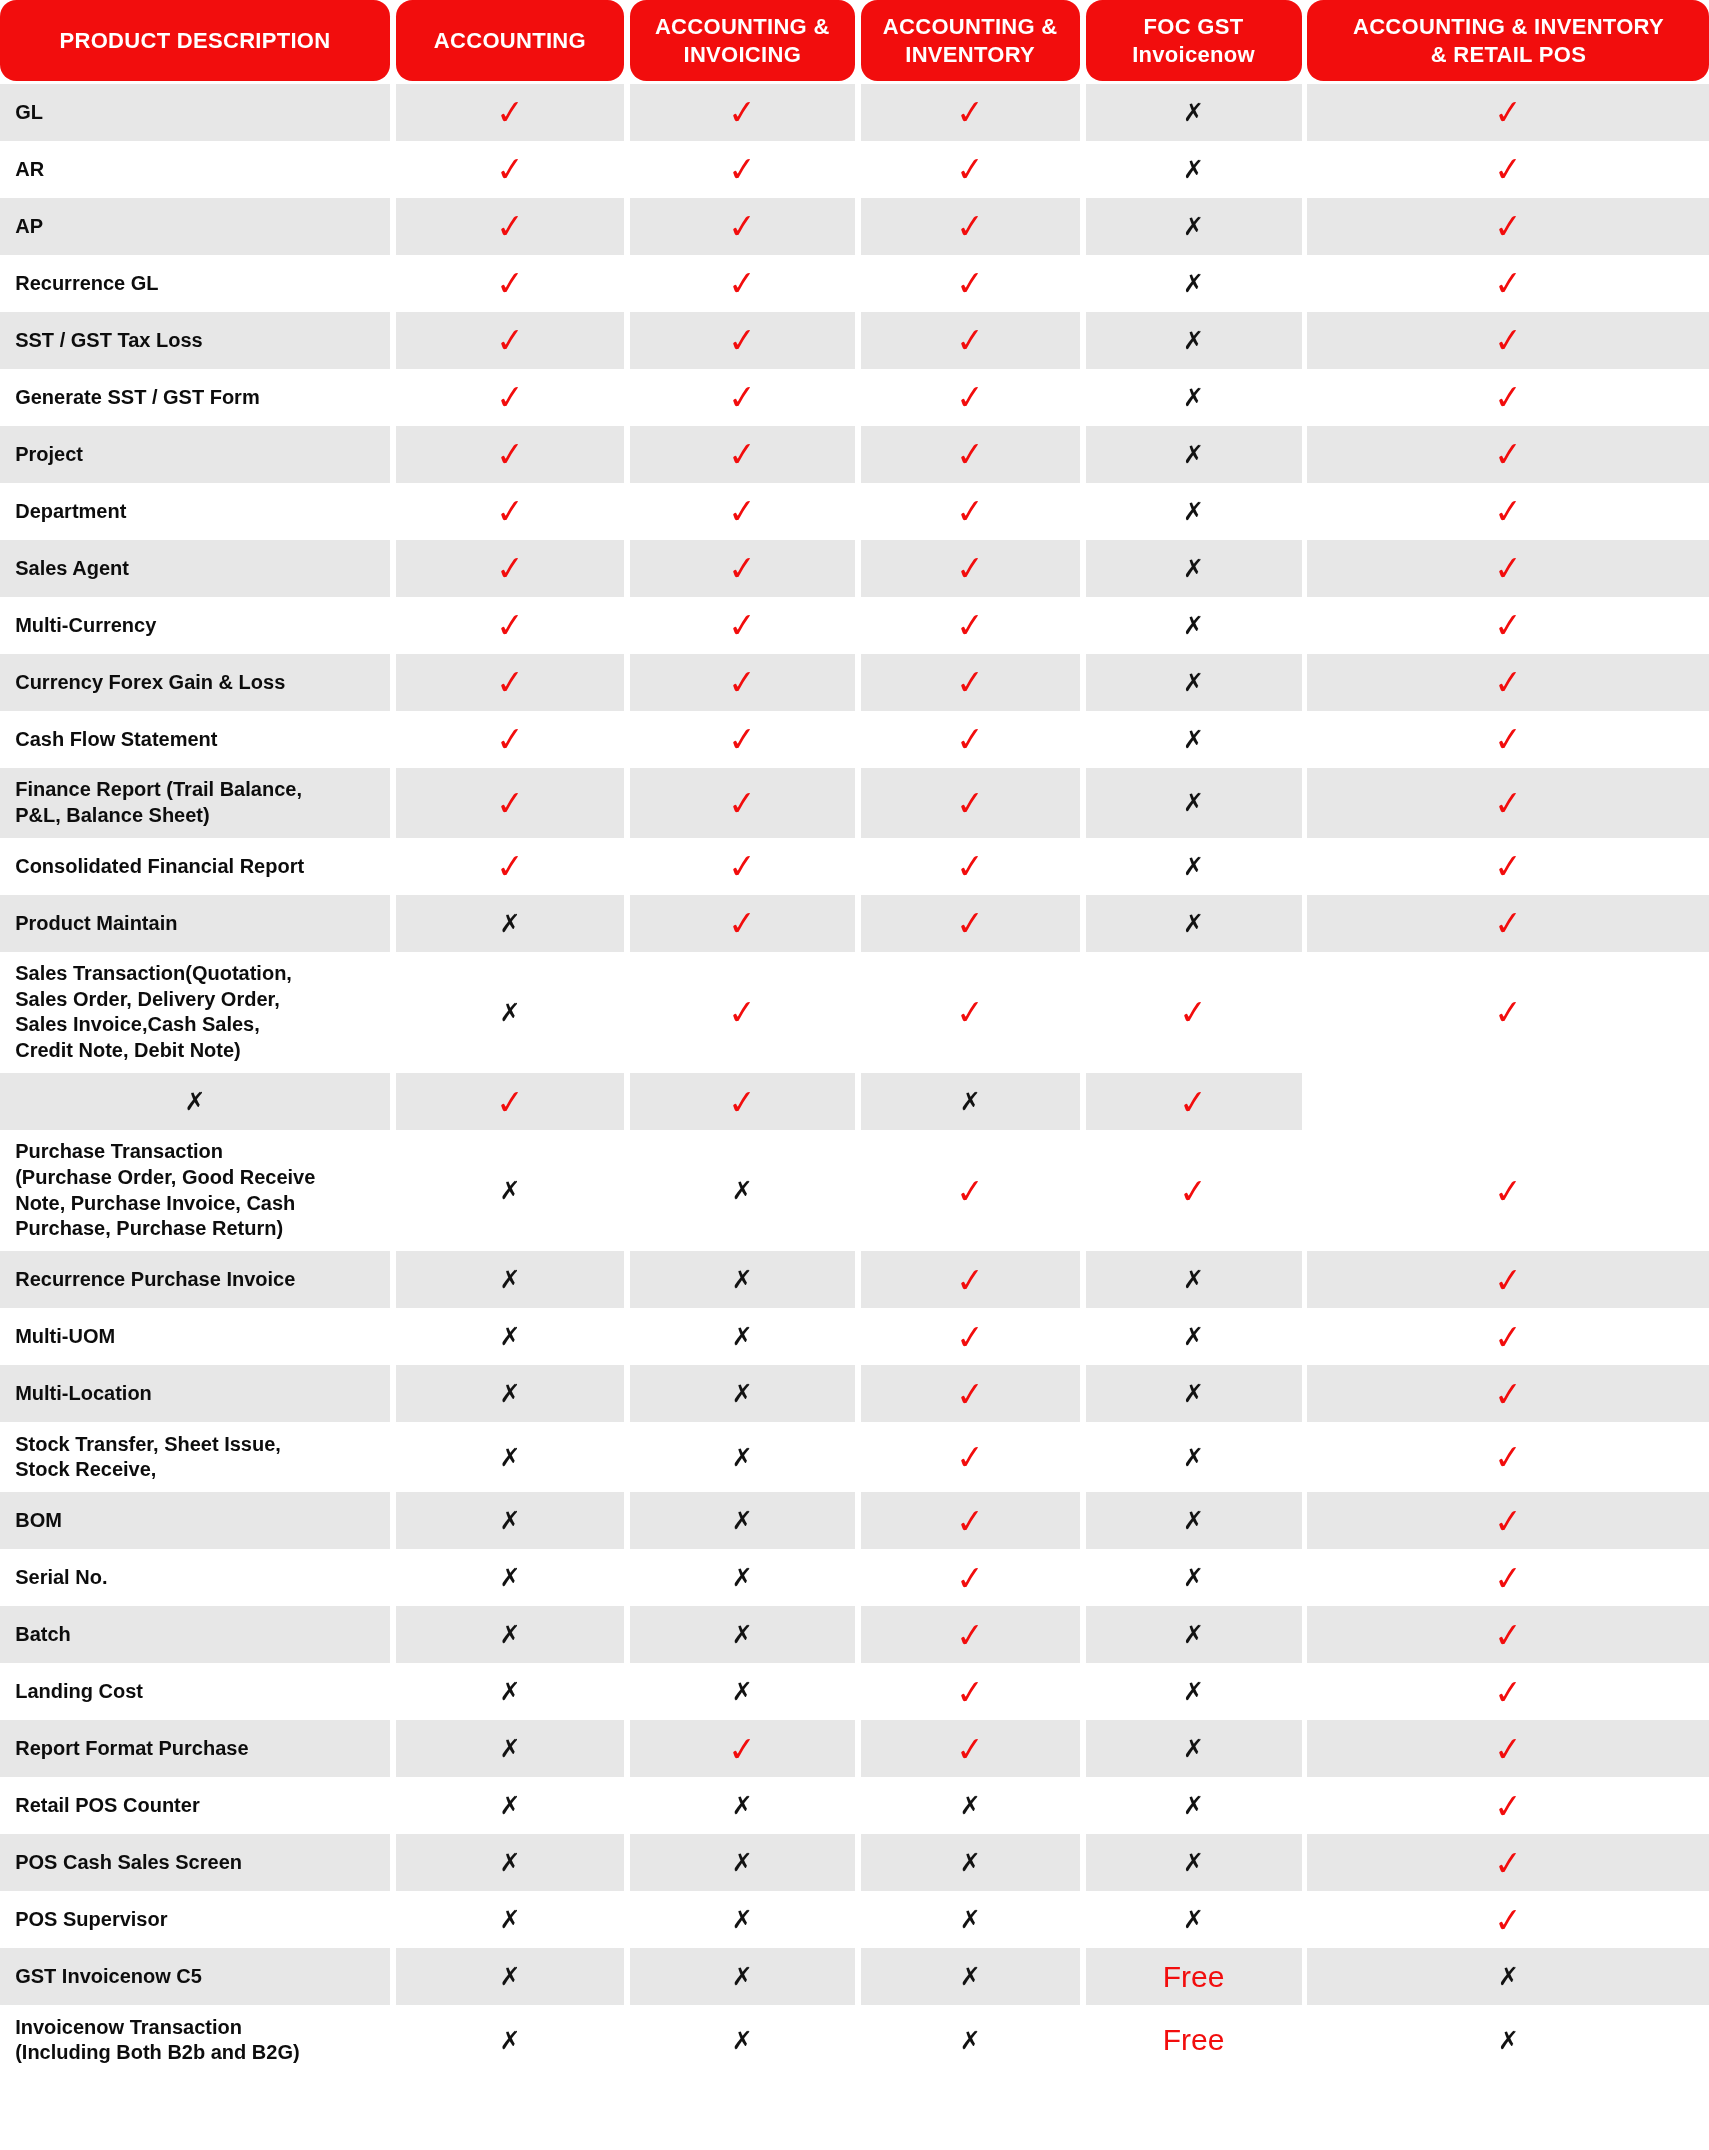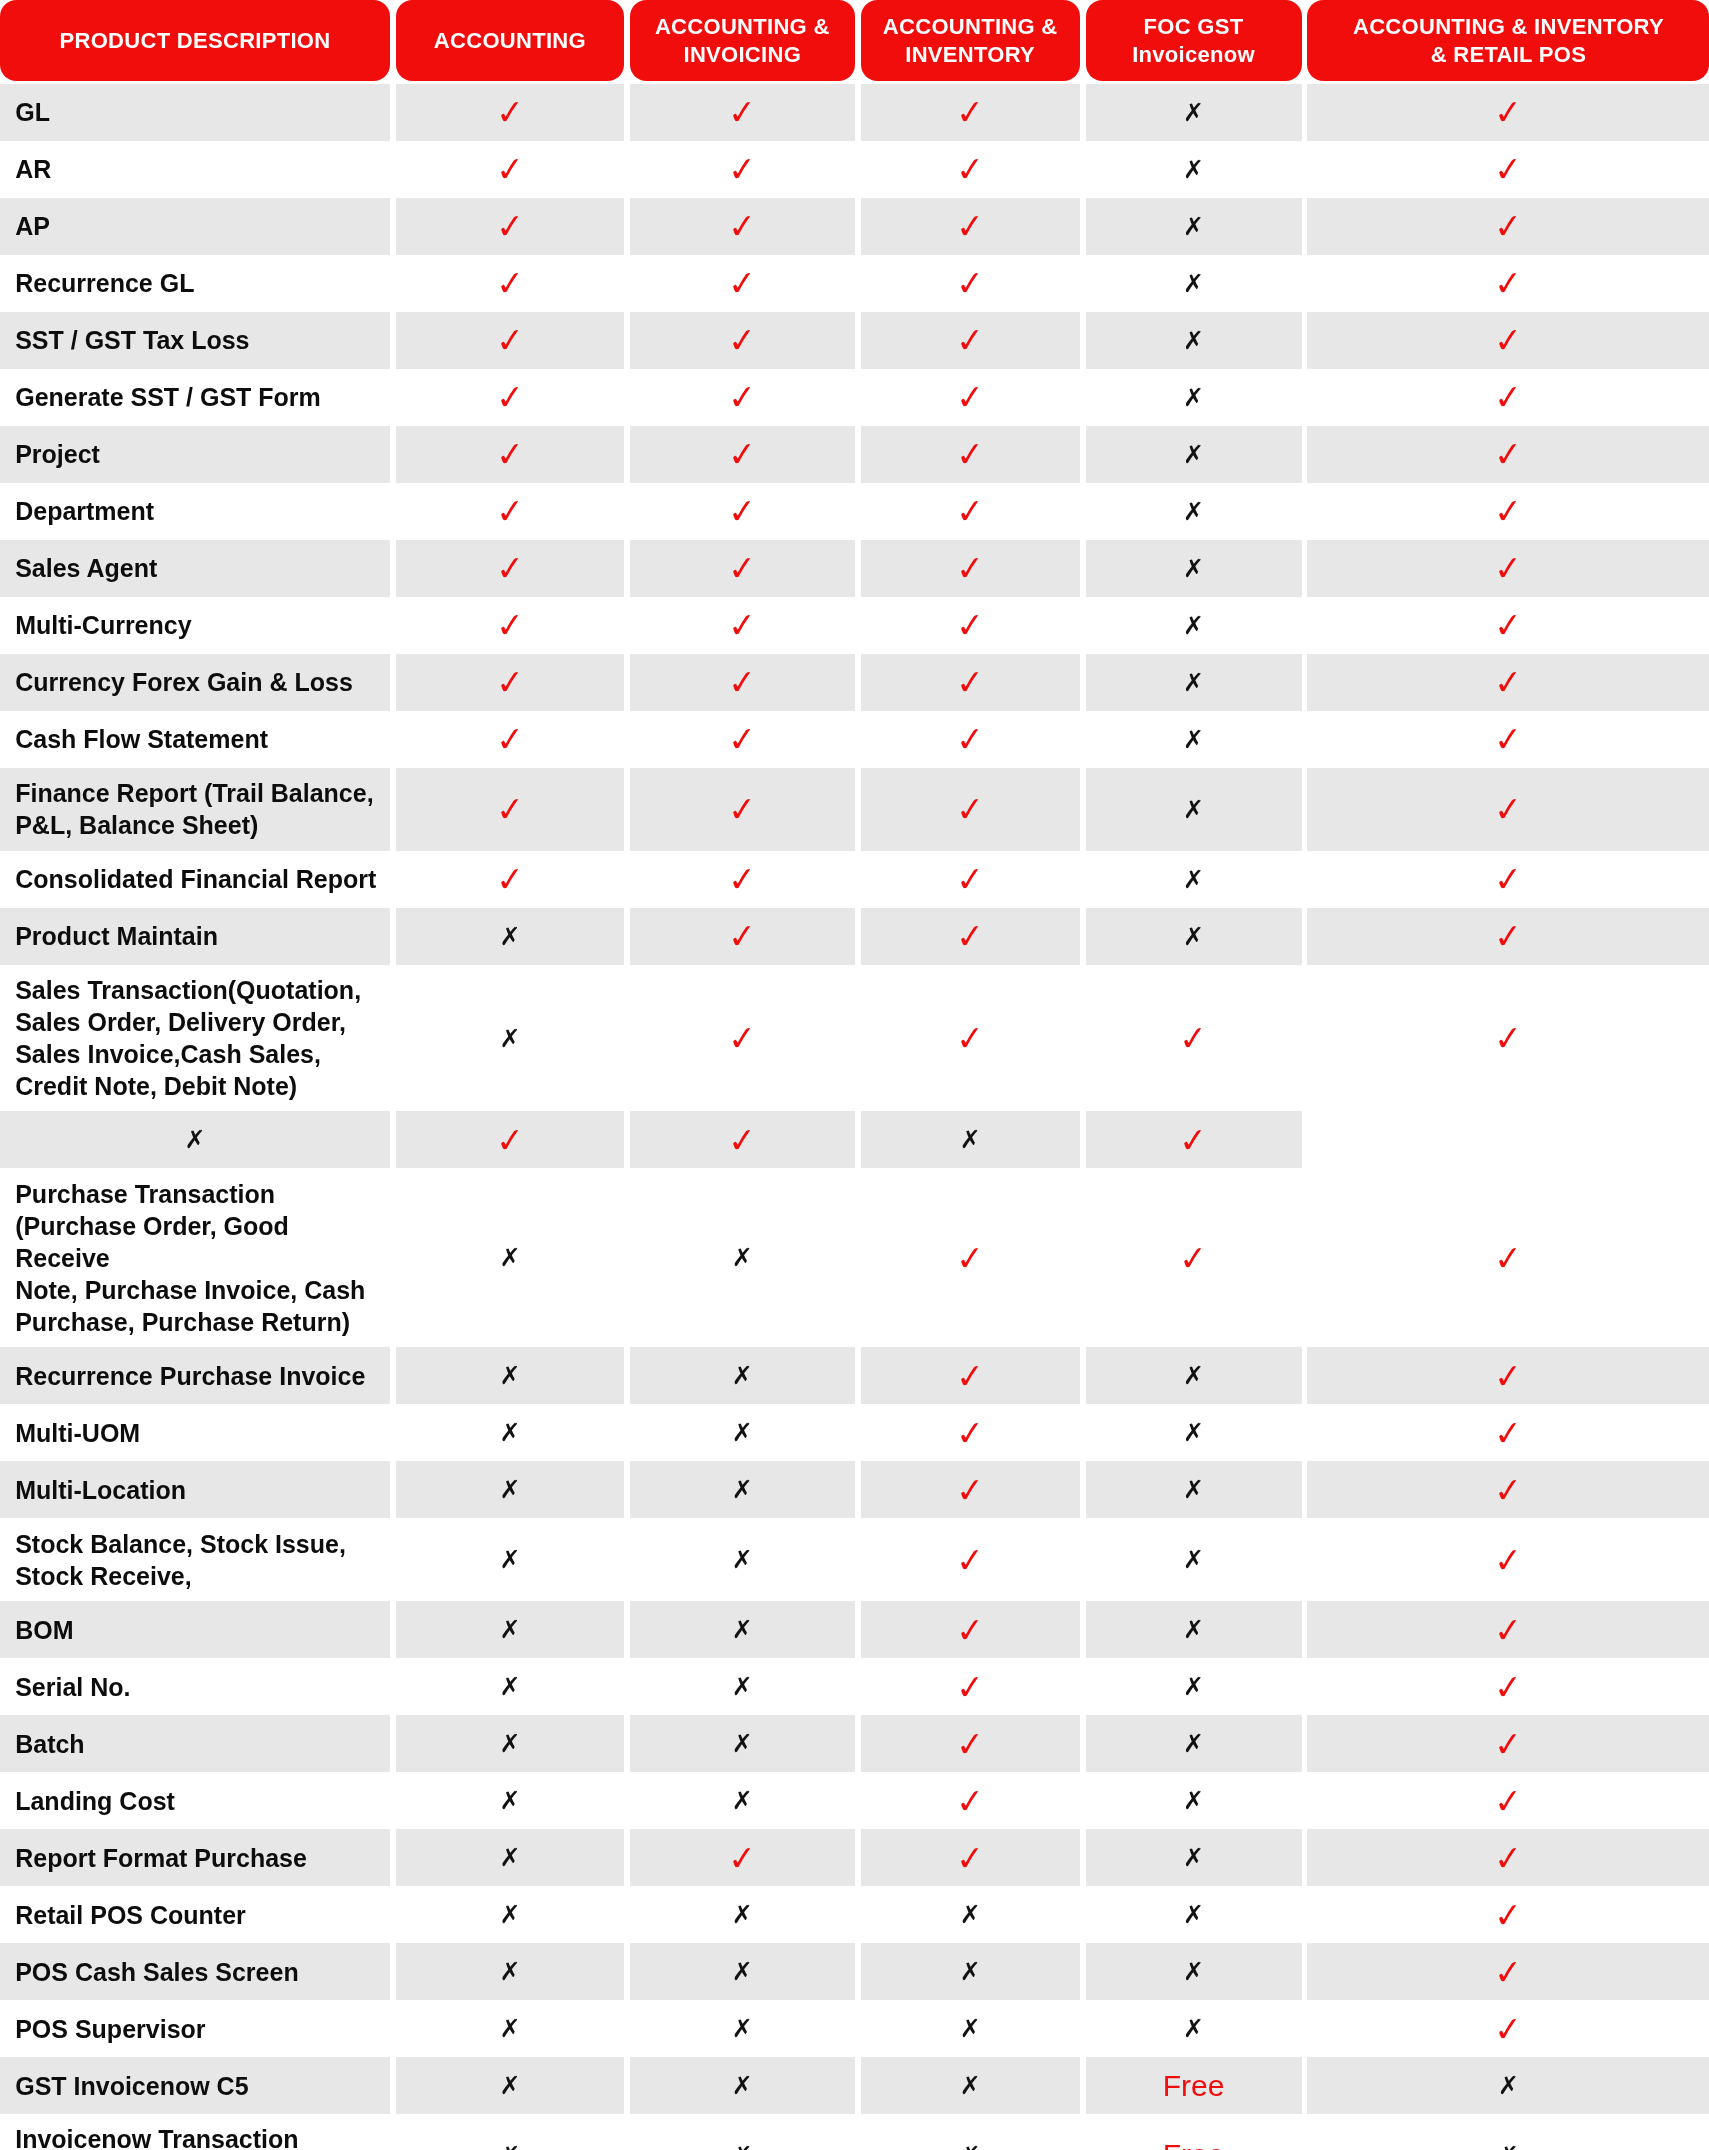--- a/index.html
+++ b/index.html
@@ -49,21 +49,21 @@
     background:#ffffff;
     min-height:57px;
   }
   .body-row.shaded .cell{
     background:var(--row-shade);
   }
   .label-cell{
     display:flex;
     align-items:center;
     padding:9.4px 11.7px 9.4px 15.2px;
-    font-size:25px;
+    font-size:20px;
     font-weight:600;
     line-height:1.28;
     white-space:pre-line;
     color:var(--label-text);
   }
   .value-cell{
     display:flex;
     align-items:center;
     justify-content:center;
   }
@@ -486,21 +486,21 @@
           <span class="sym check">✓</span>
         </div>
     <div class="cell value-cell">
           <span class="sym cross">✗</span>
         </div>
     <div class="cell value-cell">
           <span class="sym check">✓</span>
         </div>
   </div>
       <div class="grid-row body-row">
-    <div class="cell label-cell">Stock Balance, Stock Issue,
+    <div class="cell label-cell">Stock Transfer, Sheet Issue,
 Stock Receive,</div>
     <div class="cell value-cell">
           <span class="sym cross">✗</span>
         </div>
     <div class="cell value-cell">
           <span class="sym cross">✗</span>
         </div>
     <div class="cell value-cell">
           <span class="sym check">✓</span>
         </div>

